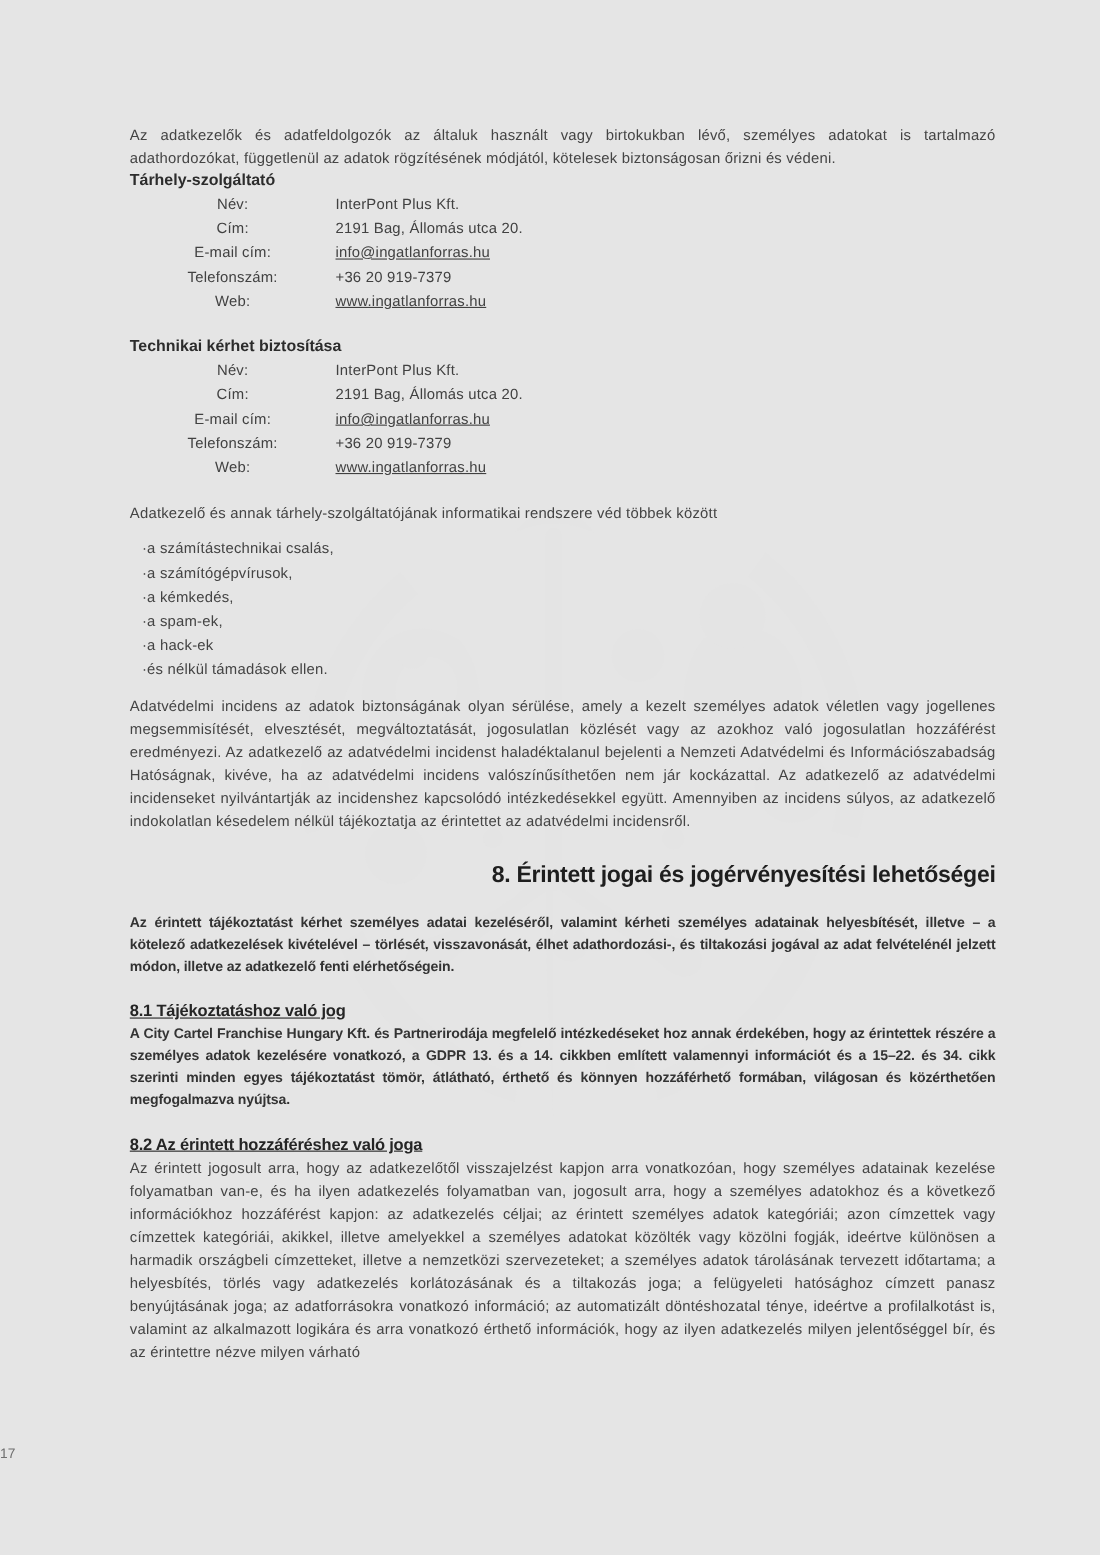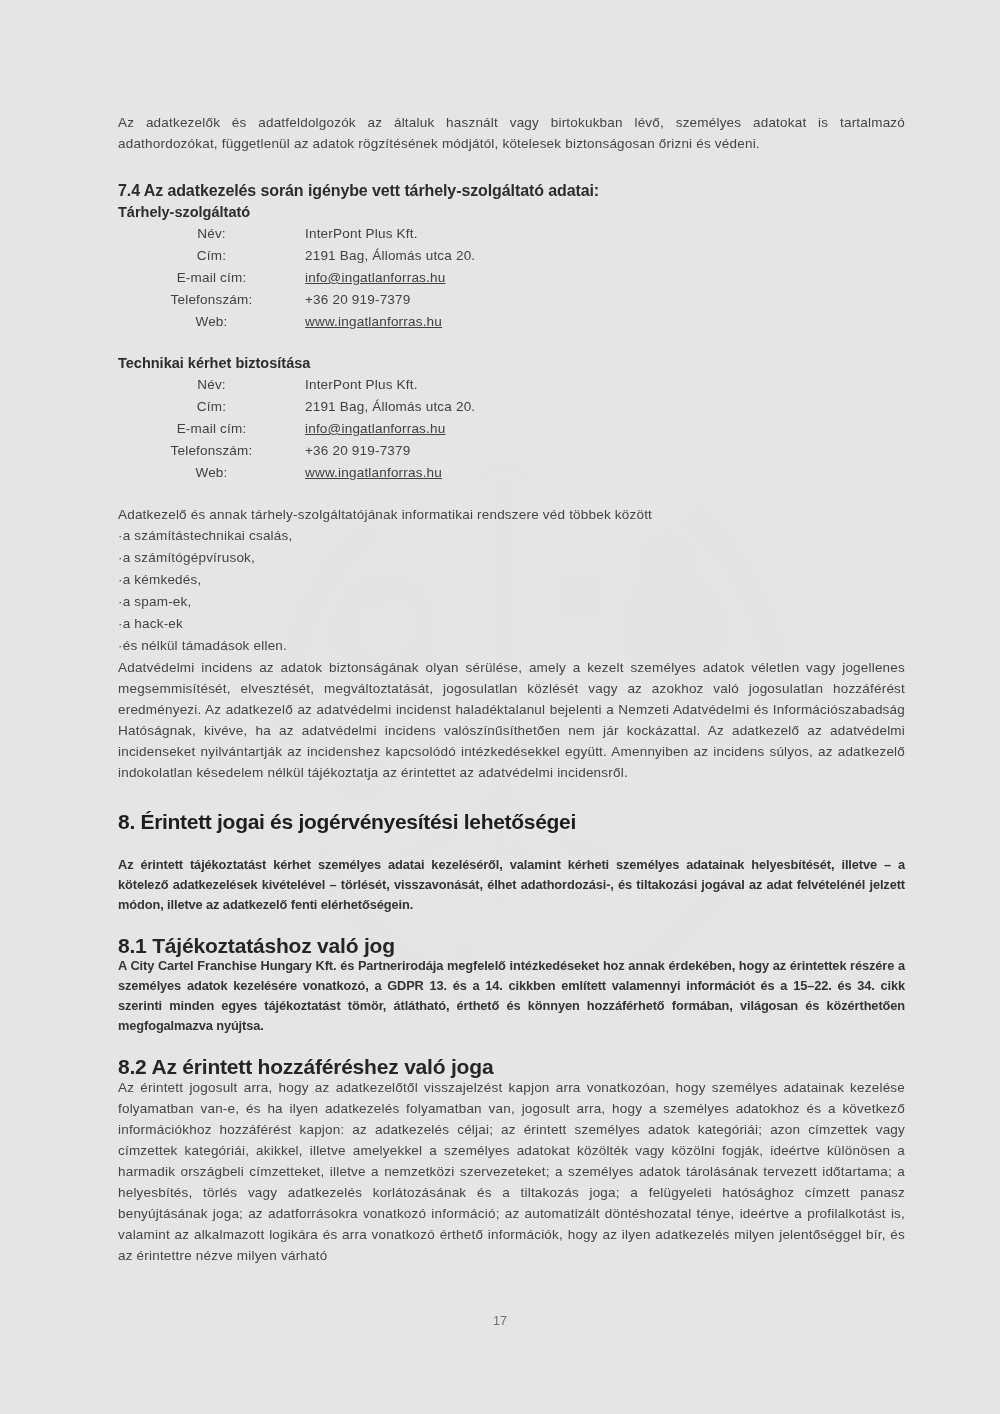--- a/index.html
+++ b/index.html
@@ -50,54 +50,56 @@
     font-weight: bold;
     color: #2c2c2c;
     line-height: 21px;
   }
   .h-main {          
     font-size: 21px;
     font-weight: bold;
     color: #1e1e1e;
     letter-spacing: -0.3px;
     line-height: 26px;
+    text-align: right;
   }
   .h-alt {           
-    font-size: 21px;
+    font-size: 15px;
     font-weight: bold;
     color: #252525;
     letter-spacing: -0.2px;
     line-height: 21px;
+    text-decoration: underline;
   }
   .alt-p {           
     font-size: 12.8px;
     font-weight: bold;
     line-height: 20px;
     letter-spacing: -0.1px;
     text-align: justify;
     color: #333333;
   }
   .contact-row { display: flex; line-height: 22px; font-size: 13.5px; letter-spacing: 0.2px; }
   .contact-label { width: 187px; flex: 0 0 187px; text-align: center; }
   .contact-value { flex: 1; }
   .u { text-decoration: underline; color: inherit; cursor: pointer; }
-  .bullet-list { margin: 0; padding: 0; list-style: none; }
+  .bullet-list { margin: 11px; padding: 0; list-style: none; }
   .bullet-list li {
     font-size: 13.5px;
     line-height: 22px;
     letter-spacing: 0.2px;
     color: #444444;
   }
   .bullet-list li::before { content: "\00B7 "; }
   .pagenum {
     position: absolute;
     left: 0;
     right: 0;
     top: 1314px;
-    text-align: center;
+    text-align: left;
     font-size: 12.5px;
     color: #6f6f6f;
     z-index: 1;
   }
   
   .mt-s  { margin-top: 14px; }
   .mt-m  { margin-top: 20px; }
   .mt-l  { margin-top: 26px; }
 </style>
 </head>
@@ -135,21 +137,20 @@
       <circle cx="180" cy="300" r="9"></circle>
       <circle cx="296" cy="506" r="13"></circle>
       <circle cx="196" cy="488" r="10"></circle>
     </g>
   </svg>
 
   <div class="content">
 
     <p class="body-p">Az adatkezelők és adatfeldolgozók az általuk használt vagy birtokukban lévő, személyes adatokat is tartalmazó adathordozókat, függetlenül az adatok rögzítésének módjától, kötelesek biztonságosan őrizni és védeni.</p>
 
-    <h2 class="h-sub mt-l">7.4 Az adatkezelés során igénybe vett tárhely-szolgáltató adatai:</h2>
     <h3 class="h-sub2">Tárhely-szolgáltató</h3>
 
     <div>
       <div class="contact-row">
         <span class="contact-label">Név:</span>
         <span class="contact-value">InterPont Plus Kft.</span>
       </div>
       <div class="contact-row">
         <span class="contact-label">Cím:</span>
         <span class="contact-value">2191 Bag, Állomás utca 20.</span>

